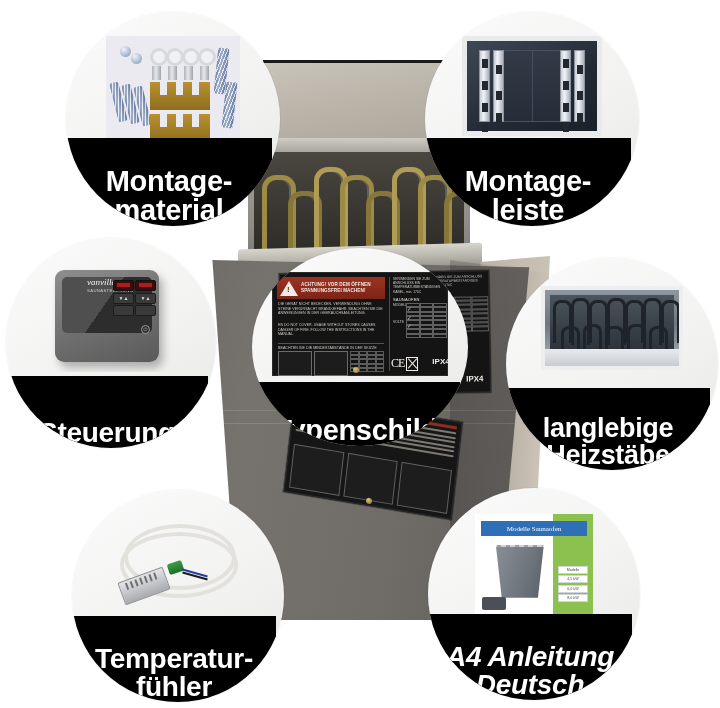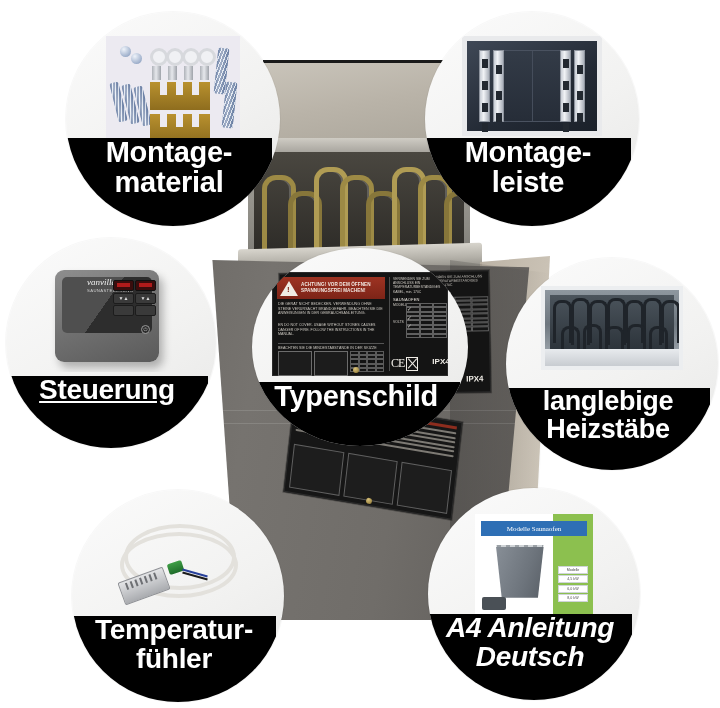--- a/index.html
+++ b/index.html
@@ -163,21 +163,21 @@
     background:linear-gradient(150deg,#fbfbfb 0%,#f2f2f1 55%,#e7e7e6 100%);
     box-shadow:0 0 0 1px rgba(0,0,0,.03);
   }
   .circle .photo{
     position:absolute;left:50%;transform:translateX(-50%);
     background:#f4f4f6;overflow:hidden;
   }
   .circle .band{
     position:absolute;left:0;right:8px;bottom:0;
     background:#000;
-    display:flex;align-items:flex-start;justify-content:center;
+    display:flex;align-items:flex-end;justify-content:center;
     text-align:center;
   }
   .circle .band .label{
     color:#fff;font-weight:bold;line-height:1.02;
     letter-spacing:-.3px;
     text-shadow:0 1px 2px rgba(0,0,0,.9);
     padding:0 4px;
   }
 
   
@@ -186,21 +186,21 @@
   #c-montagematerial .label{font-size:29px;}
   #c-montagematerial .photo{top:24px;width:134px;height:112px;}
 
   #c-montageleiste{left:425px;top:12px;width:214px;height:214px;}
   #c-montageleiste .band{height:88px;}
   #c-montageleiste .label{font-size:29px;}
   #c-montageleiste .photo{top:24px;width:140px;height:100px;}
 
   #c-steuerung{left:6px;top:238px;width:210px;height:210px;}
   #c-steuerung .band{height:72px;}
-  #c-steuerung .label{font-size:28px;text-decoration:underline;}
+  #c-steuerung .label{font-size:28px;}
   #c-steuerung .photo{top:26px;width:124px;height:108px;background:transparent;}
 
   #c-typenschild{left:252px;top:248px;width:216px;height:198px;border-radius:50%;}
   #c-typenschild .band{height:64px;}
   #c-typenschild .label{font-size:29px;}
   #c-typenschild .photo{top:24px;width:176px;height:104px;background:transparent;}
 
   #c-heizstaebe{left:506px;top:258px;width:212px;height:212px;}
   #c-heizstaebe .band{height:82px;margin-top:48px;}
   #c-heizstaebe .label{font-size:27px;}

